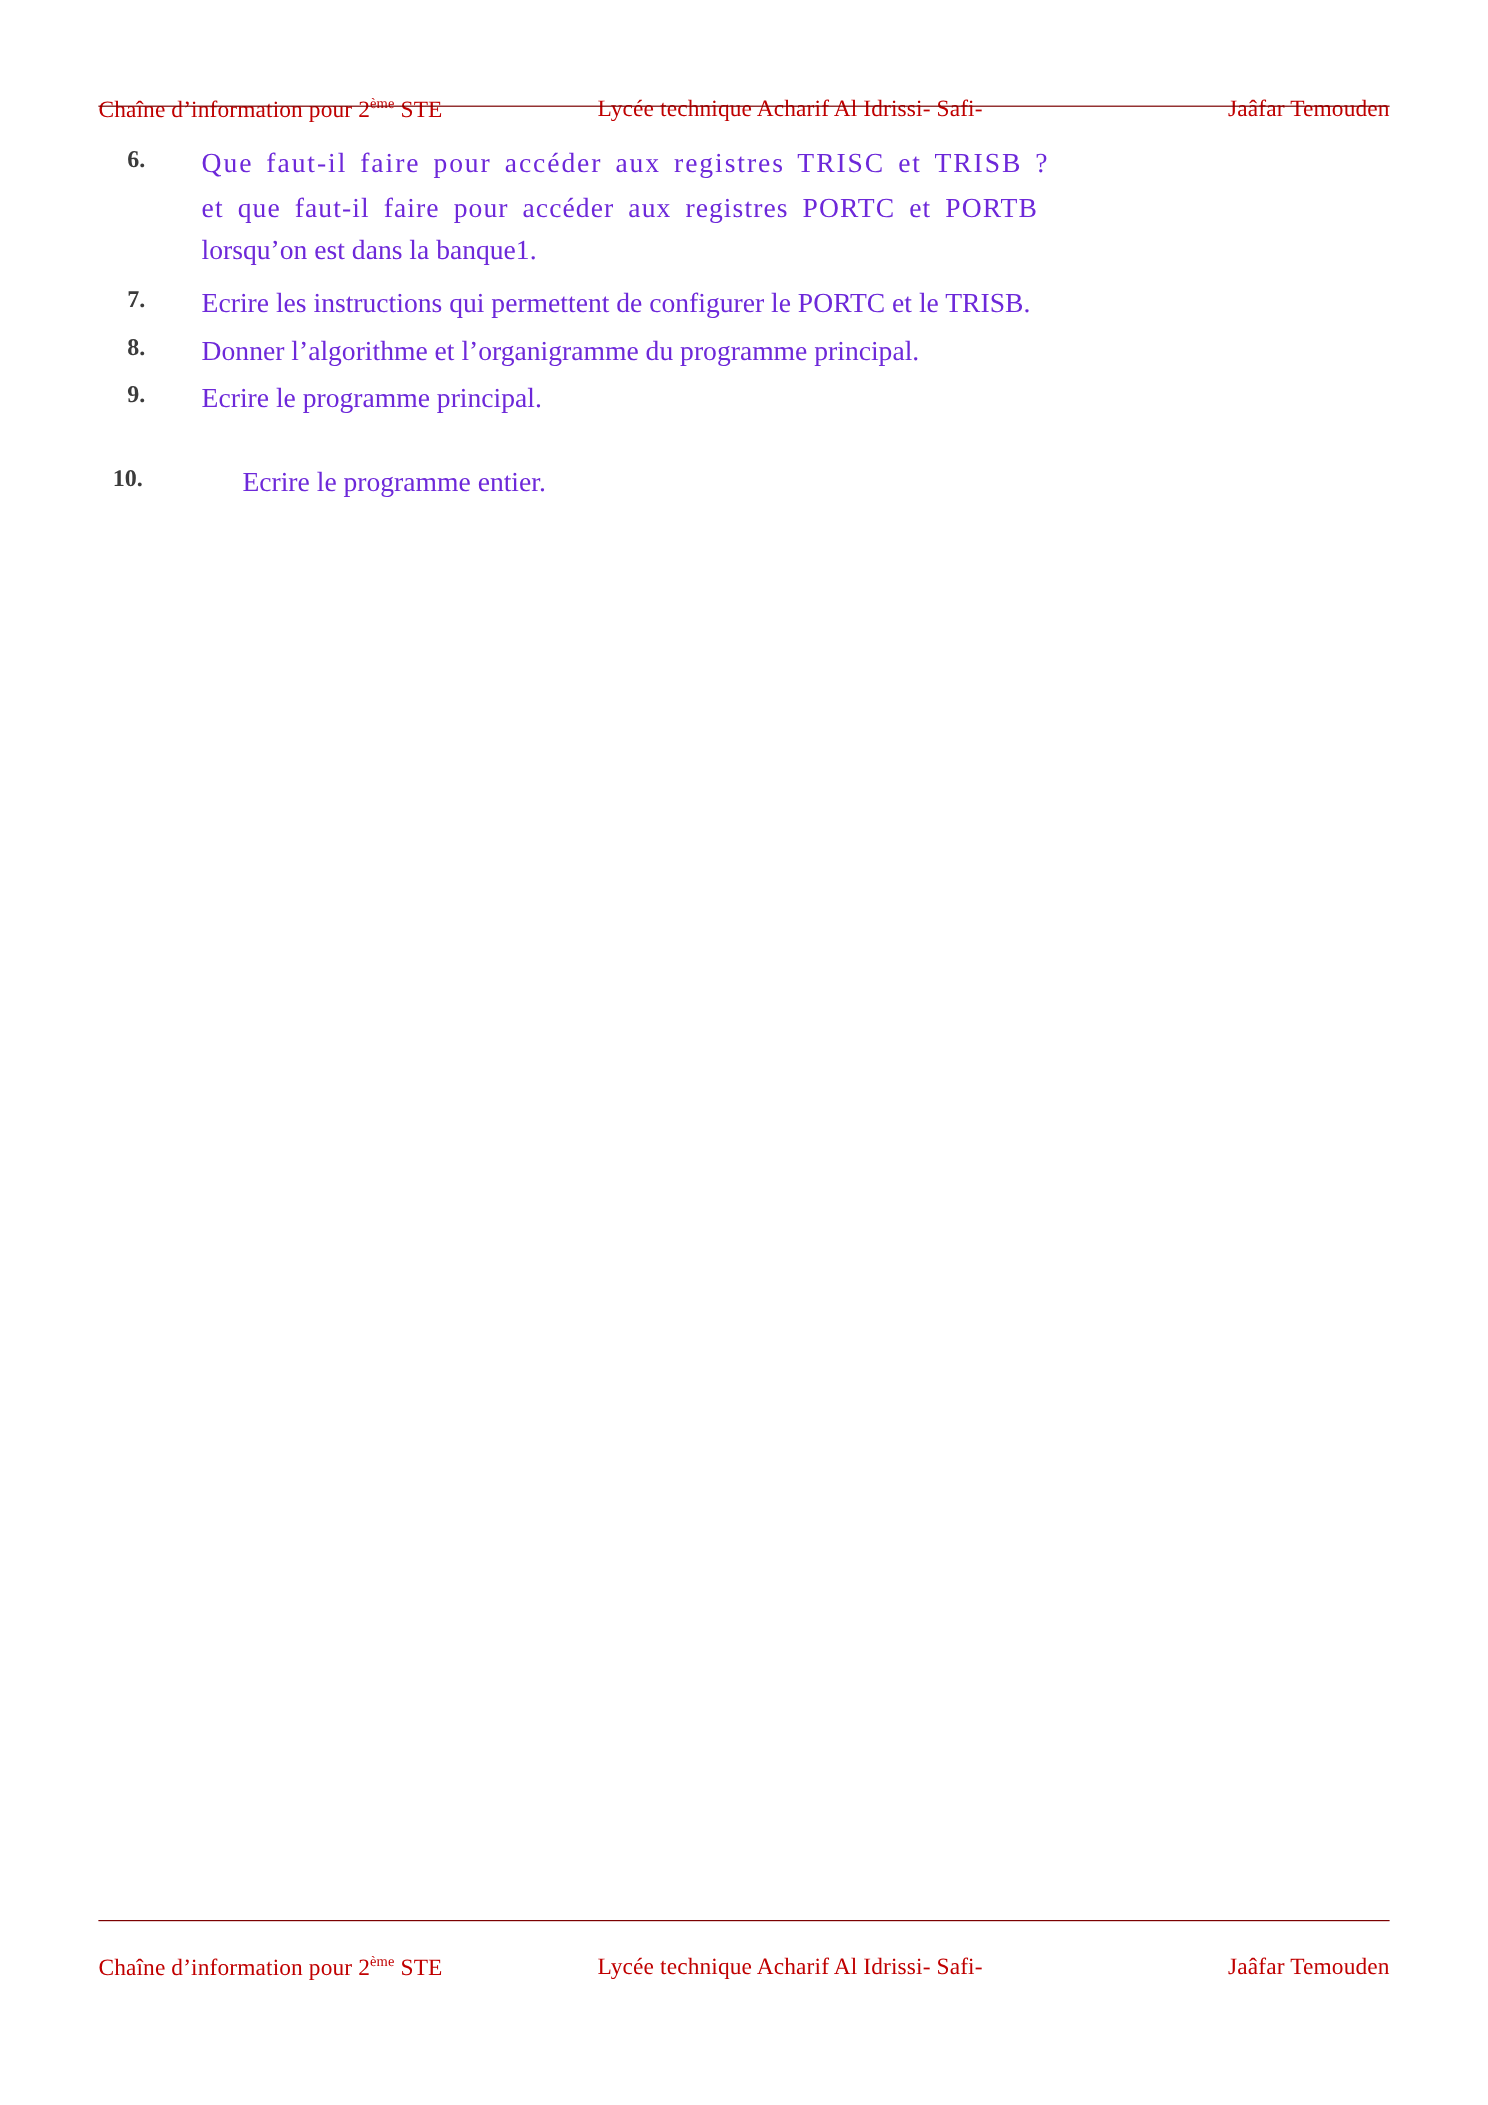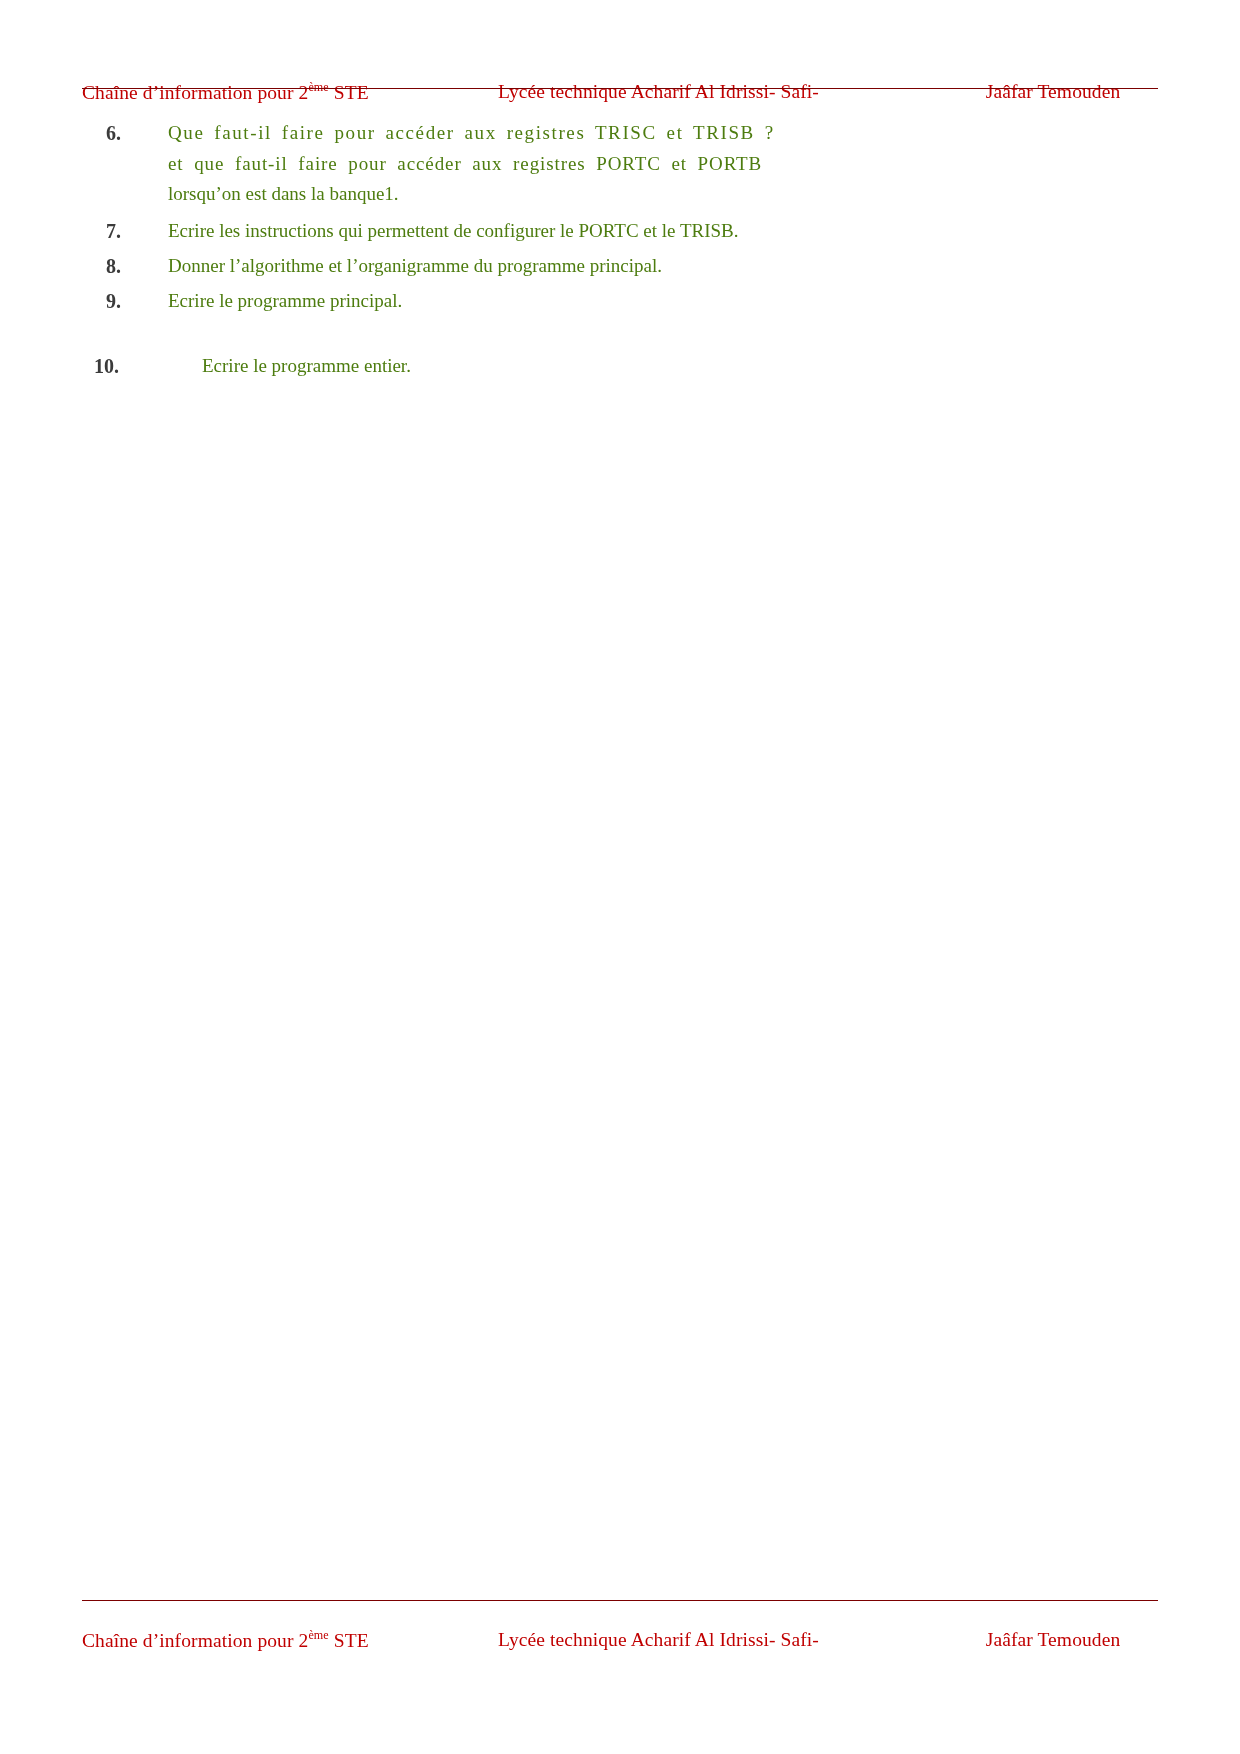--- a/index.html
+++ b/index.html
@@ -50,21 +50,21 @@
   }
   .hdr-center {
     flex: 1;
     text-align: left;
     padding-left: 16px;
     white-space: nowrap;
     margin-top: 23px;
   }
   .hdr-right {
     width: 210px;
-    text-align: center;
+    text-align: right;
     white-space: nowrap;
   }
   sup {
     font-size: 0.62em;
     vertical-align: super;
   }
 
   
   .doc-footer {
     position: absolute;
@@ -101,22 +101,22 @@
     flex: 0 0 62px;
     font-weight: bold;
     font-size: 20px;
     color: #3b3b3b;
     text-align: left;
     padding-left: 6px;
     line-height: 1.55;
   }
   .qbody {
     flex: 1;
-    font-size: 19px;
-    color: #4d7c0f;
+    font-size: 23px;
+    color: #6d28d9;
     line-height: 1.55;
   }
   .qline {
     display: block;
     white-space: nowrap;
   }
   .sp-wide {
     letter-spacing: 1.6px;
     word-spacing: 3.5px;
   }

